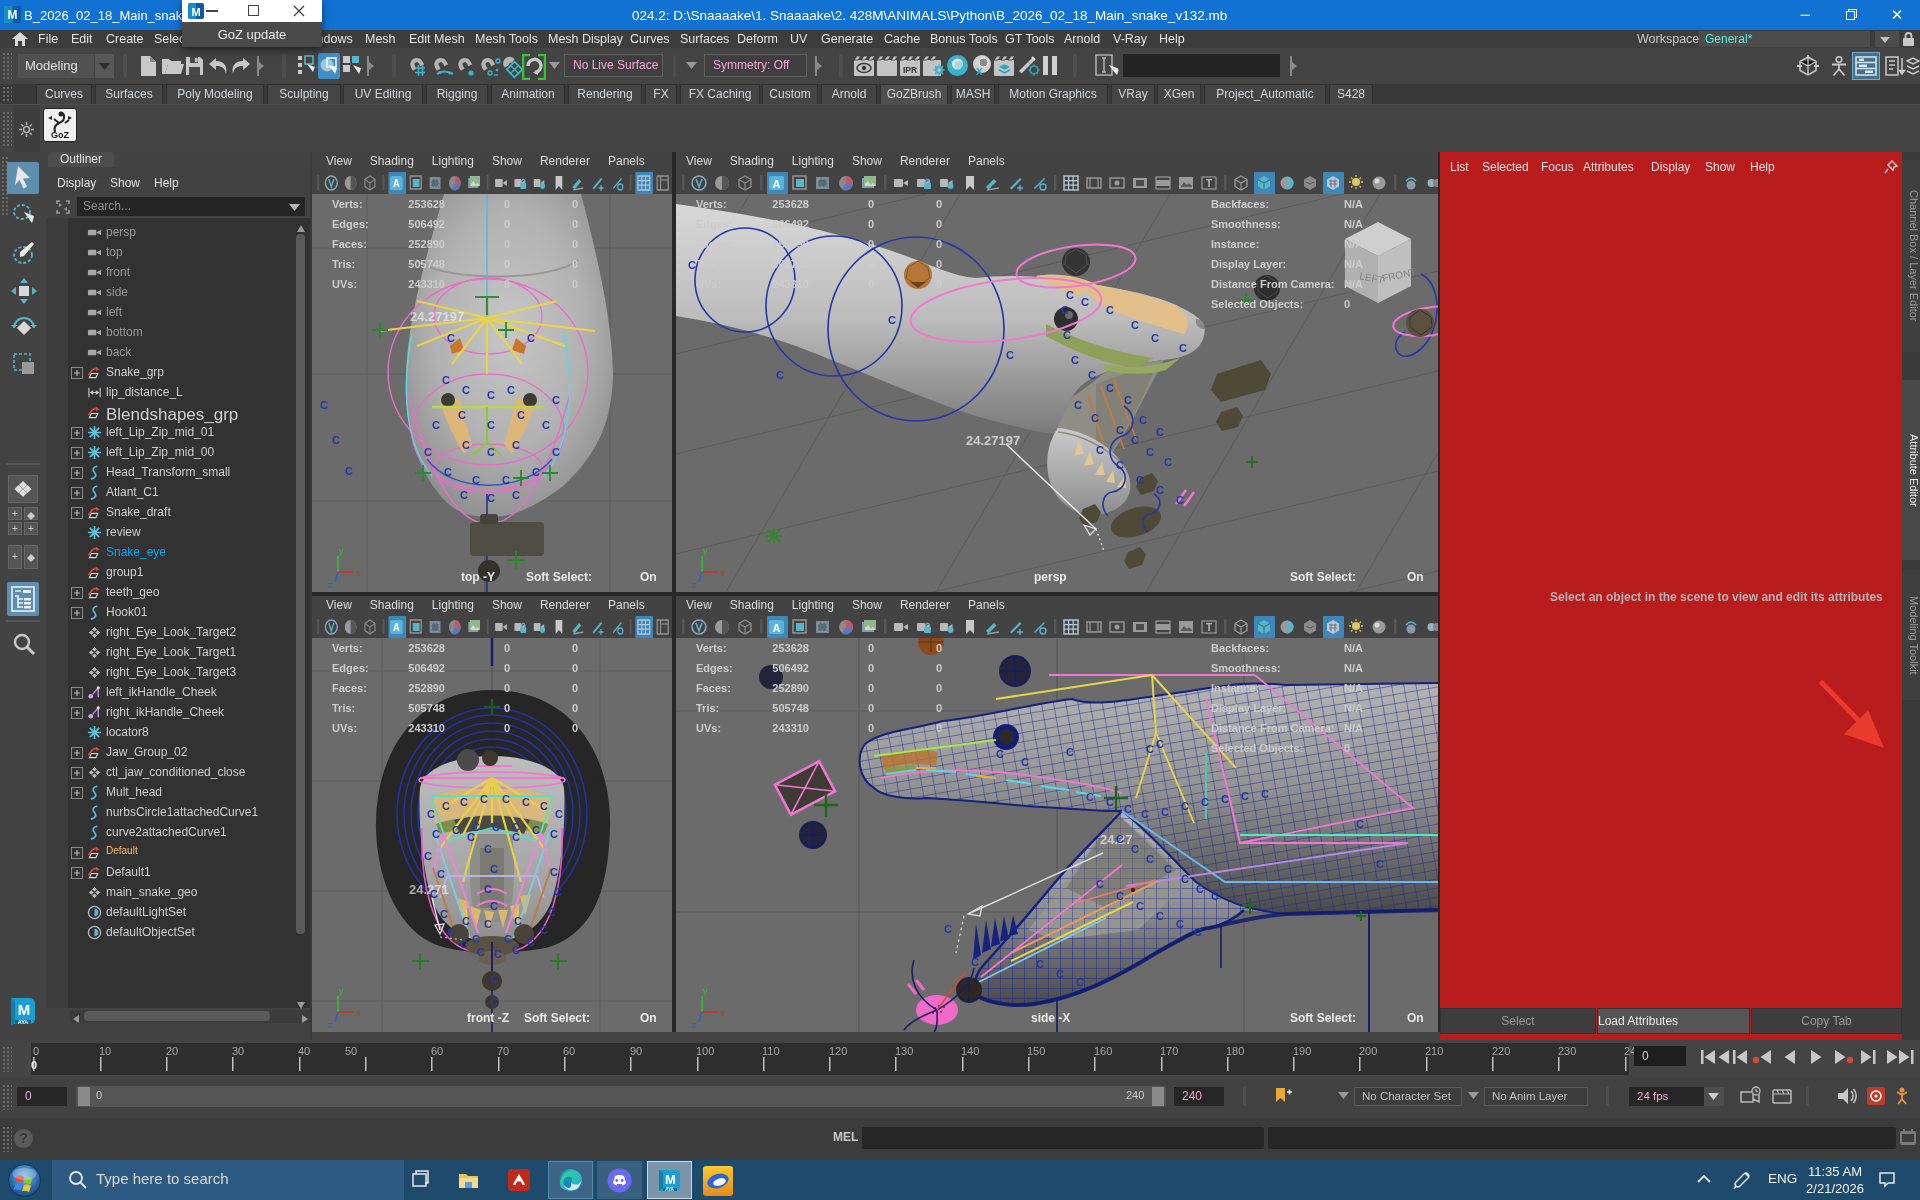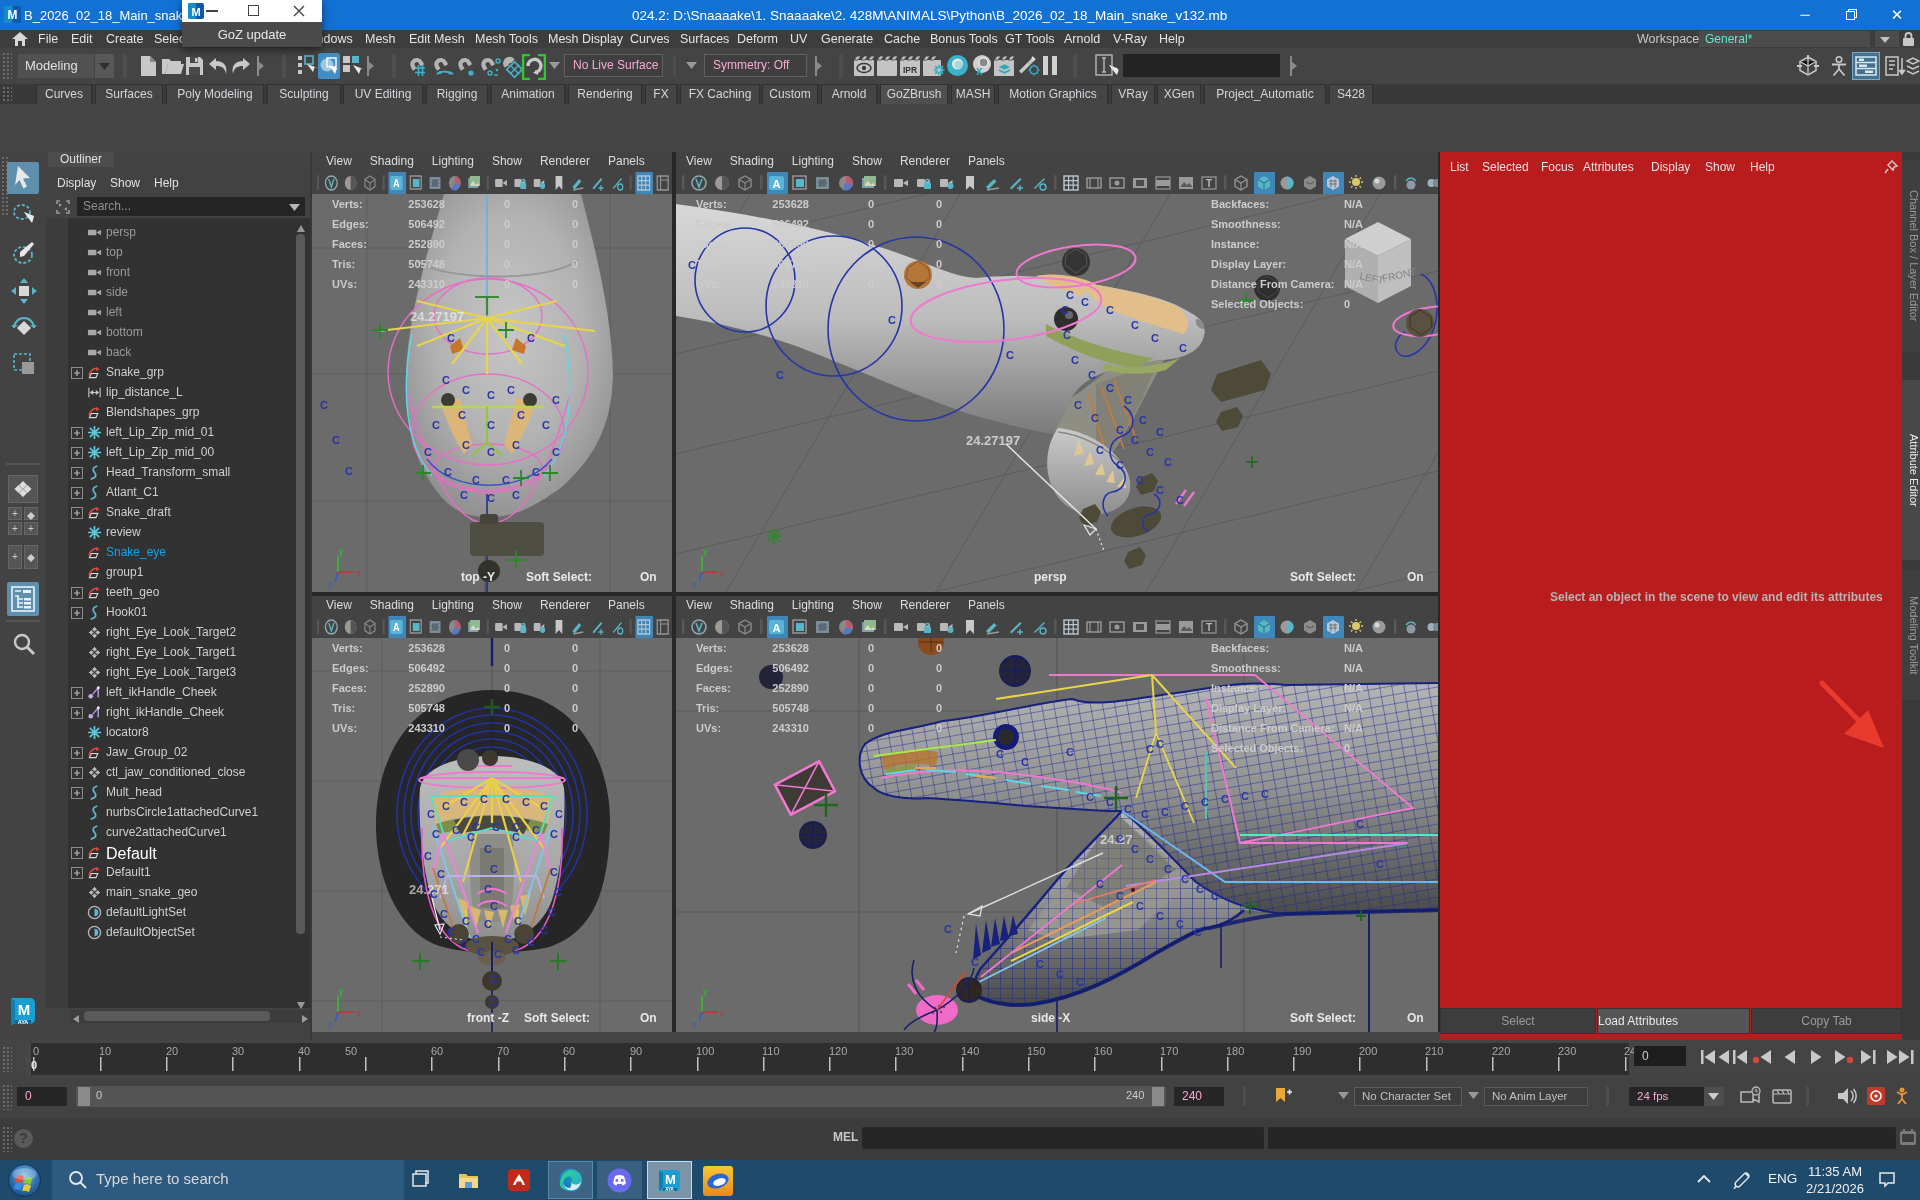--- a/index.html
+++ b/index.html
@@ -347,20 +347,38 @@
     <div class="stab" style="left:762px;width:56px;padding:0">Custom</div>
     <div class="stab" style="left:821px;width:56px;padding:0">Arnold</div>
     <div class="stab" style="left:880px;width:68px;padding:0;background:#4f4f4f">GoZBrush</div>
     <div class="stab" style="left:951px;width:44px;padding:0">MASH</div>
     <div class="stab" style="left:998px;width:110px;padding:0">Motion Graphics</div>
     <div class="stab" style="left:1111px;width:44px;padding:0">VRay</div>
     <div class="stab" style="left:1157px;width:44px;padding:0">XGen</div>
     <div class="stab" style="left:1204px;width:122px;padding:0">Project_Automatic</div>
     <div class="stab" style="left:1329px;width:44px;padding:0">S428</div>
   </div>
+  <div id="shelfrow" class="abs">
+    <div class="dots" style="left:2px;top:6px;height:36px"></div>
+    <div class="abs" style="left:14px;top:0;width:26px;height:48px;background:#3e3e3e"></div>
+    <svg class="abs" style="left:19px;top:17px" width="15" height="15" viewBox="0 0 15 15">
+        <circle cx="7.5" cy="7.5" r="3" fill="none" stroke="#b0b0b0" stroke-width="1.6"></circle>
+        <g stroke="#b0b0b0" stroke-width="1.6">
+          <path d="M7.5 0 v3 M7.5 12 v3 M0 7.5 h3 M12 7.5 h3 M2.2 2.2 l2.1 2.1 M10.7 10.7 l2.1 2.1 M12.8 2.2 l-2.1 2.1 M4.3 10.7 l-2.1 2.1"></path>
+        </g>
+      </svg>
+    <div class="abs" style="left:43px;top:3px;width:34px;height:34px;background:#f0f0f0;border:1px solid #222;border-radius:3px"></div>
+    <svg class="abs" style="left:45px;top:5px" width="30" height="30" viewBox="0 0 30 30">
+        <path d="M10 22 q-2 -6 4 -9 q6 -2 5 -7 q0 -2 -2 -3" fill="none" stroke="#222" stroke-width="2"></path>
+        <circle cx="16" cy="4" r="2.5" fill="#222"></circle>
+        <path d="M9 9 l5 4 M20 13 l4 -3" stroke="#222" stroke-width="1.8"></path>
+        <path d="M3 8 l4 -2 v4 Z M27 8 l-4 -2 v4 Z" fill="#222"></path>
+        <text x="15" y="28" font-size="9" font-weight="bold" fill="#111" text-anchor="middle">GoZ</text>
+      </svg>
+  </div>
   <div id="work" class="abs">
     <div id="toolbox" class="abs">
       <div class="dots" style="left:1px;top:4px;height:60px;width:8px"></div>
       <div class="tool" style="top:10px;background:#5f8fae"></div>
       <svg class="abs" style="left:14px;top:14px" width="20" height="24" viewBox="0 0 20 24">
           <path d="M4 0 l12 12 -7 0.5 4 8 -3.5 2 -4-8.5 -4.5 5 Z" fill="#e8e8e8"></path>
         </svg>
       <svg class="abs" style="left:12px;top:50px" width="24" height="26" viewBox="0 0 24 26">
           <ellipse cx="10" cy="10" rx="8" ry="7" fill="none" stroke="#58b6c8" stroke-width="1.8" stroke-dasharray="3 2"></ellipse>
           <path d="M12 10 l8 10 2-6 -10-4" fill="#e8e8e8"></path>
@@ -471,21 +489,21 @@
           <use href="#i-xform"></use>
         </svg>
       <div class="abs" style="left:60px;top:213px;font-size:12px;color:#cfcfcf;white-space:nowrap">Snake_grp</div>
       <svg class="abs" style="left:41px;top:233px" width="15" height="15">
           <use href="#i-dist"></use>
         </svg>
       <div class="abs" style="left:60px;top:233px;font-size:12px;color:#cfcfcf;white-space:nowrap">lip_distance_L</div>
       <svg class="abs" style="left:41px;top:253px" width="15" height="15">
           <use href="#i-xform"></use>
         </svg>
-      <div class="abs" style="left:60px;top:253px;font-size:12px;color:#cfcfcf;white-space:nowrap">Blendshapes_grp</div>
+      <div class="abs" style="left:60px;top:253px;font-size:17px;color:#cfcfcf;white-space:nowrap">Blendshapes_grp</div>
       <svg class="abs" style="left:25px;top:275px" width="12" height="12">
           <use href="#i-plus"></use>
         </svg>
       <svg class="abs" style="left:41px;top:273px" width="15" height="15">
           <use href="#i-loc"></use>
         </svg>
       <div class="abs" style="left:60px;top:273px;font-size:12px;color:#cfcfcf;white-space:nowrap">left_Lip_Zip_mid_01</div>
       <svg class="abs" style="left:25px;top:295px" width="12" height="12">
           <use href="#i-plus"></use>
         </svg>
@@ -598,21 +616,21 @@
       <svg class="abs" style="left:41px;top:673px" width="15" height="15">
           <use href="#i-curve"></use>
         </svg>
       <div class="abs" style="left:60px;top:673px;font-size:12px;color:#cfcfcf;white-space:nowrap">curve2attachedCurve1</div>
       <svg class="abs" style="left:25px;top:695px" width="12" height="12">
           <use href="#i-plus"></use>
         </svg>
       <svg class="abs" style="left:41px;top:693px" width="15" height="15">
           <use href="#i-xform"></use>
         </svg>
-      <div class="abs" style="left:60px;top:693px;font-size:16px;color:#ffffff;white-space:nowrap">Default</div>
+      <div class="abs" style="left:60px;top:693px;font-size:10px;color:#fdba74;white-space:nowrap">Default</div>
       <svg class="abs" style="left:25px;top:715px" width="12" height="12">
           <use href="#i-plus"></use>
         </svg>
       <svg class="abs" style="left:41px;top:713px" width="15" height="15">
           <use href="#i-xform"></use>
         </svg>
       <div class="abs" style="left:60px;top:713px;font-size:12px;color:#cfcfcf;white-space:nowrap">Default1</div>
       <svg class="abs" style="left:41px;top:733px" width="15" height="15">
           <use href="#i-mesh"></use>
         </svg>

